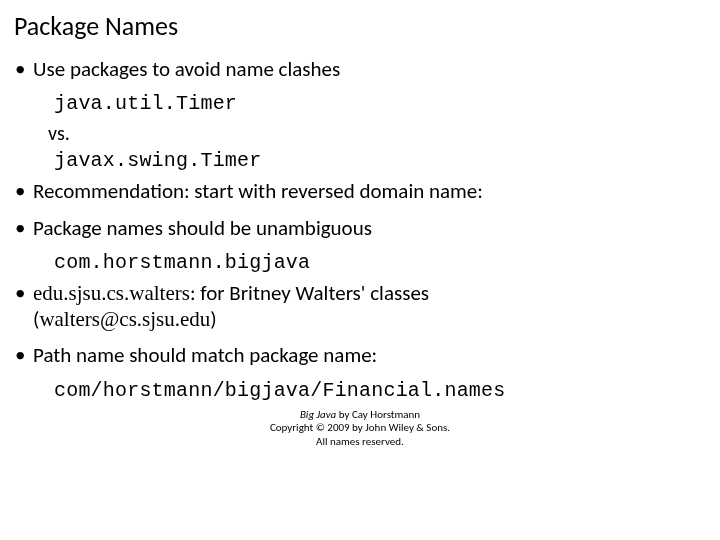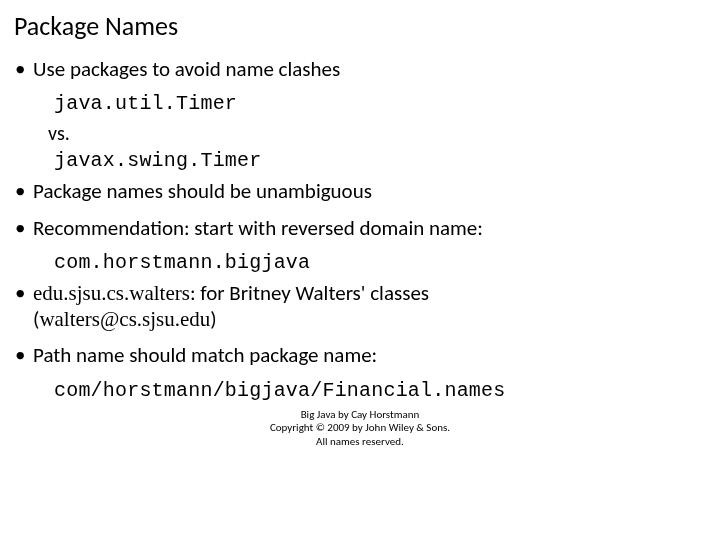--- a/index.html
+++ b/index.html
@@ -51,37 +51,38 @@
   .inline-code {
     font-family: Liberation Serif, serif;
   }
   .footer {
     text-align: center;
     font-size: 11px;
     line-height: 1.25;
     margin-top: 4px;
   }
   .footer .book {
+    font-style: italic;
   }
 </style>
 </head>
 <body>
 
 <div class="title">Package Names</div>
 
 <ul class="top">
   <li>Use packages to avoid name clashes</li>
 </ul>
 <div class="code">java.util.Timer</div>
 <div class="vs">vs.</div>
 <div class="code">javax.swing.Timer</div>
 
 <ul class="top">
+  <li>Recommendation: start with reversed domain name:</li>
   <li>Package names should be unambiguous</li>
-  <li>Recommendation: start with reversed domain name:</li>
 </ul>
 <div class="code">com.horstmann.bigjava</div>
 
 <ul class="top">
   <li class="small-bullet">
     <span class="inline-code">edu.sjsu.cs.walters</span><span>: for Britney Walters' classes</span><br>
     <span>(</span><span class="inline-code">walters@cs.sjsu.edu</span><span>)</span>
   </li>
   <li>Path name should match package name:</li>
 </ul>

